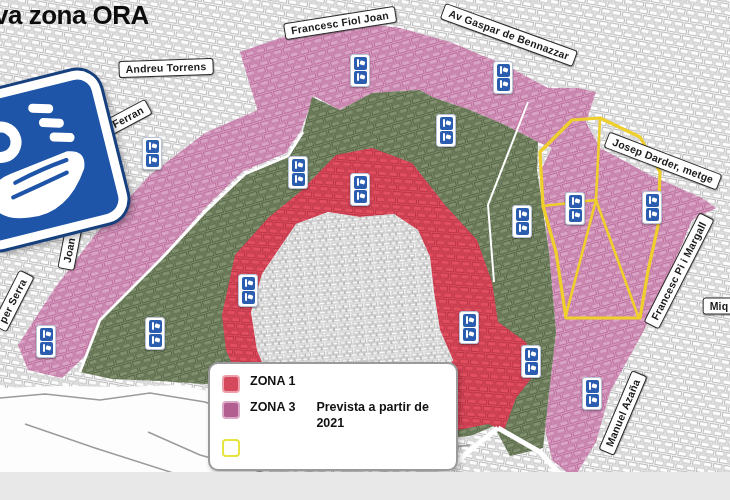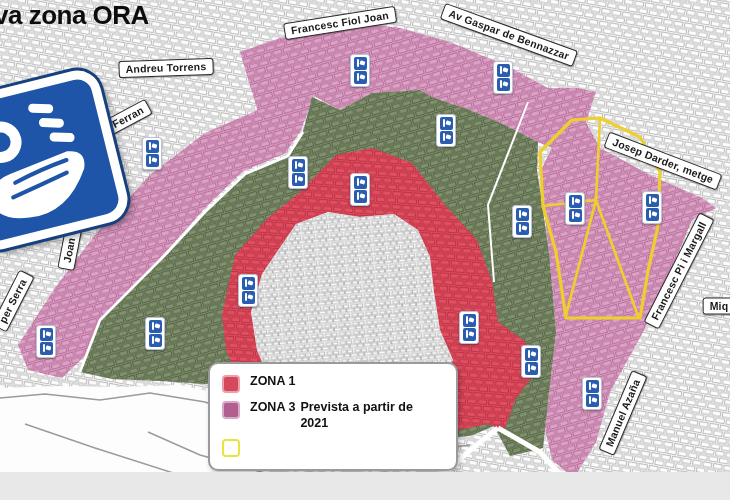--- a/index.html
+++ b/index.html
@@ -63,21 +63,21 @@
     position:absolute;left:208px;top:362px;width:226px;
     background:#fff;border:2px solid #9a9a9a;border-radius:10px;
     padding:10px 8px 12px 12px;
     box-shadow:2px 3px 5px rgba(0,0,0,.25);
     display:flex;flex-direction:column;gap:7px;
     font-size:12.5px;font-weight:bold;color:#111;z-index:50;
   }
   .lrow{display:flex;gap:10px;align-items:flex-start;line-height:1.25;}
   .swatch{width:14px;height:14px;border-radius:4px;flex:0 0 auto;margin-top:1px;box-sizing:content-box;}
   .lrow .ltext{display:block;}
-  .lrow .desc{display:inline-block;width:118px;vertical-align:top;margin-left:5px;}
+  .lrow .desc{display:inline-block;width:118px;vertical-align:top;margin-left:21px;}
 </style>
 </head>
 <body>
 
 <div id="stage" style="--zona1: #e14f60; --zona2: #80906f; --zona3: #d9a3c6; --yellow: #efcf2b; --marker-blue: #2a5db0; --sign-blue: #1f55a8;">
 
   <svg class="map" width="730" height="500" viewBox="0 0 730 500">
     <defs>
       <g id="blockTile">
         <rect x="1" y="1" width="8.5" height="4.6"></rect>

